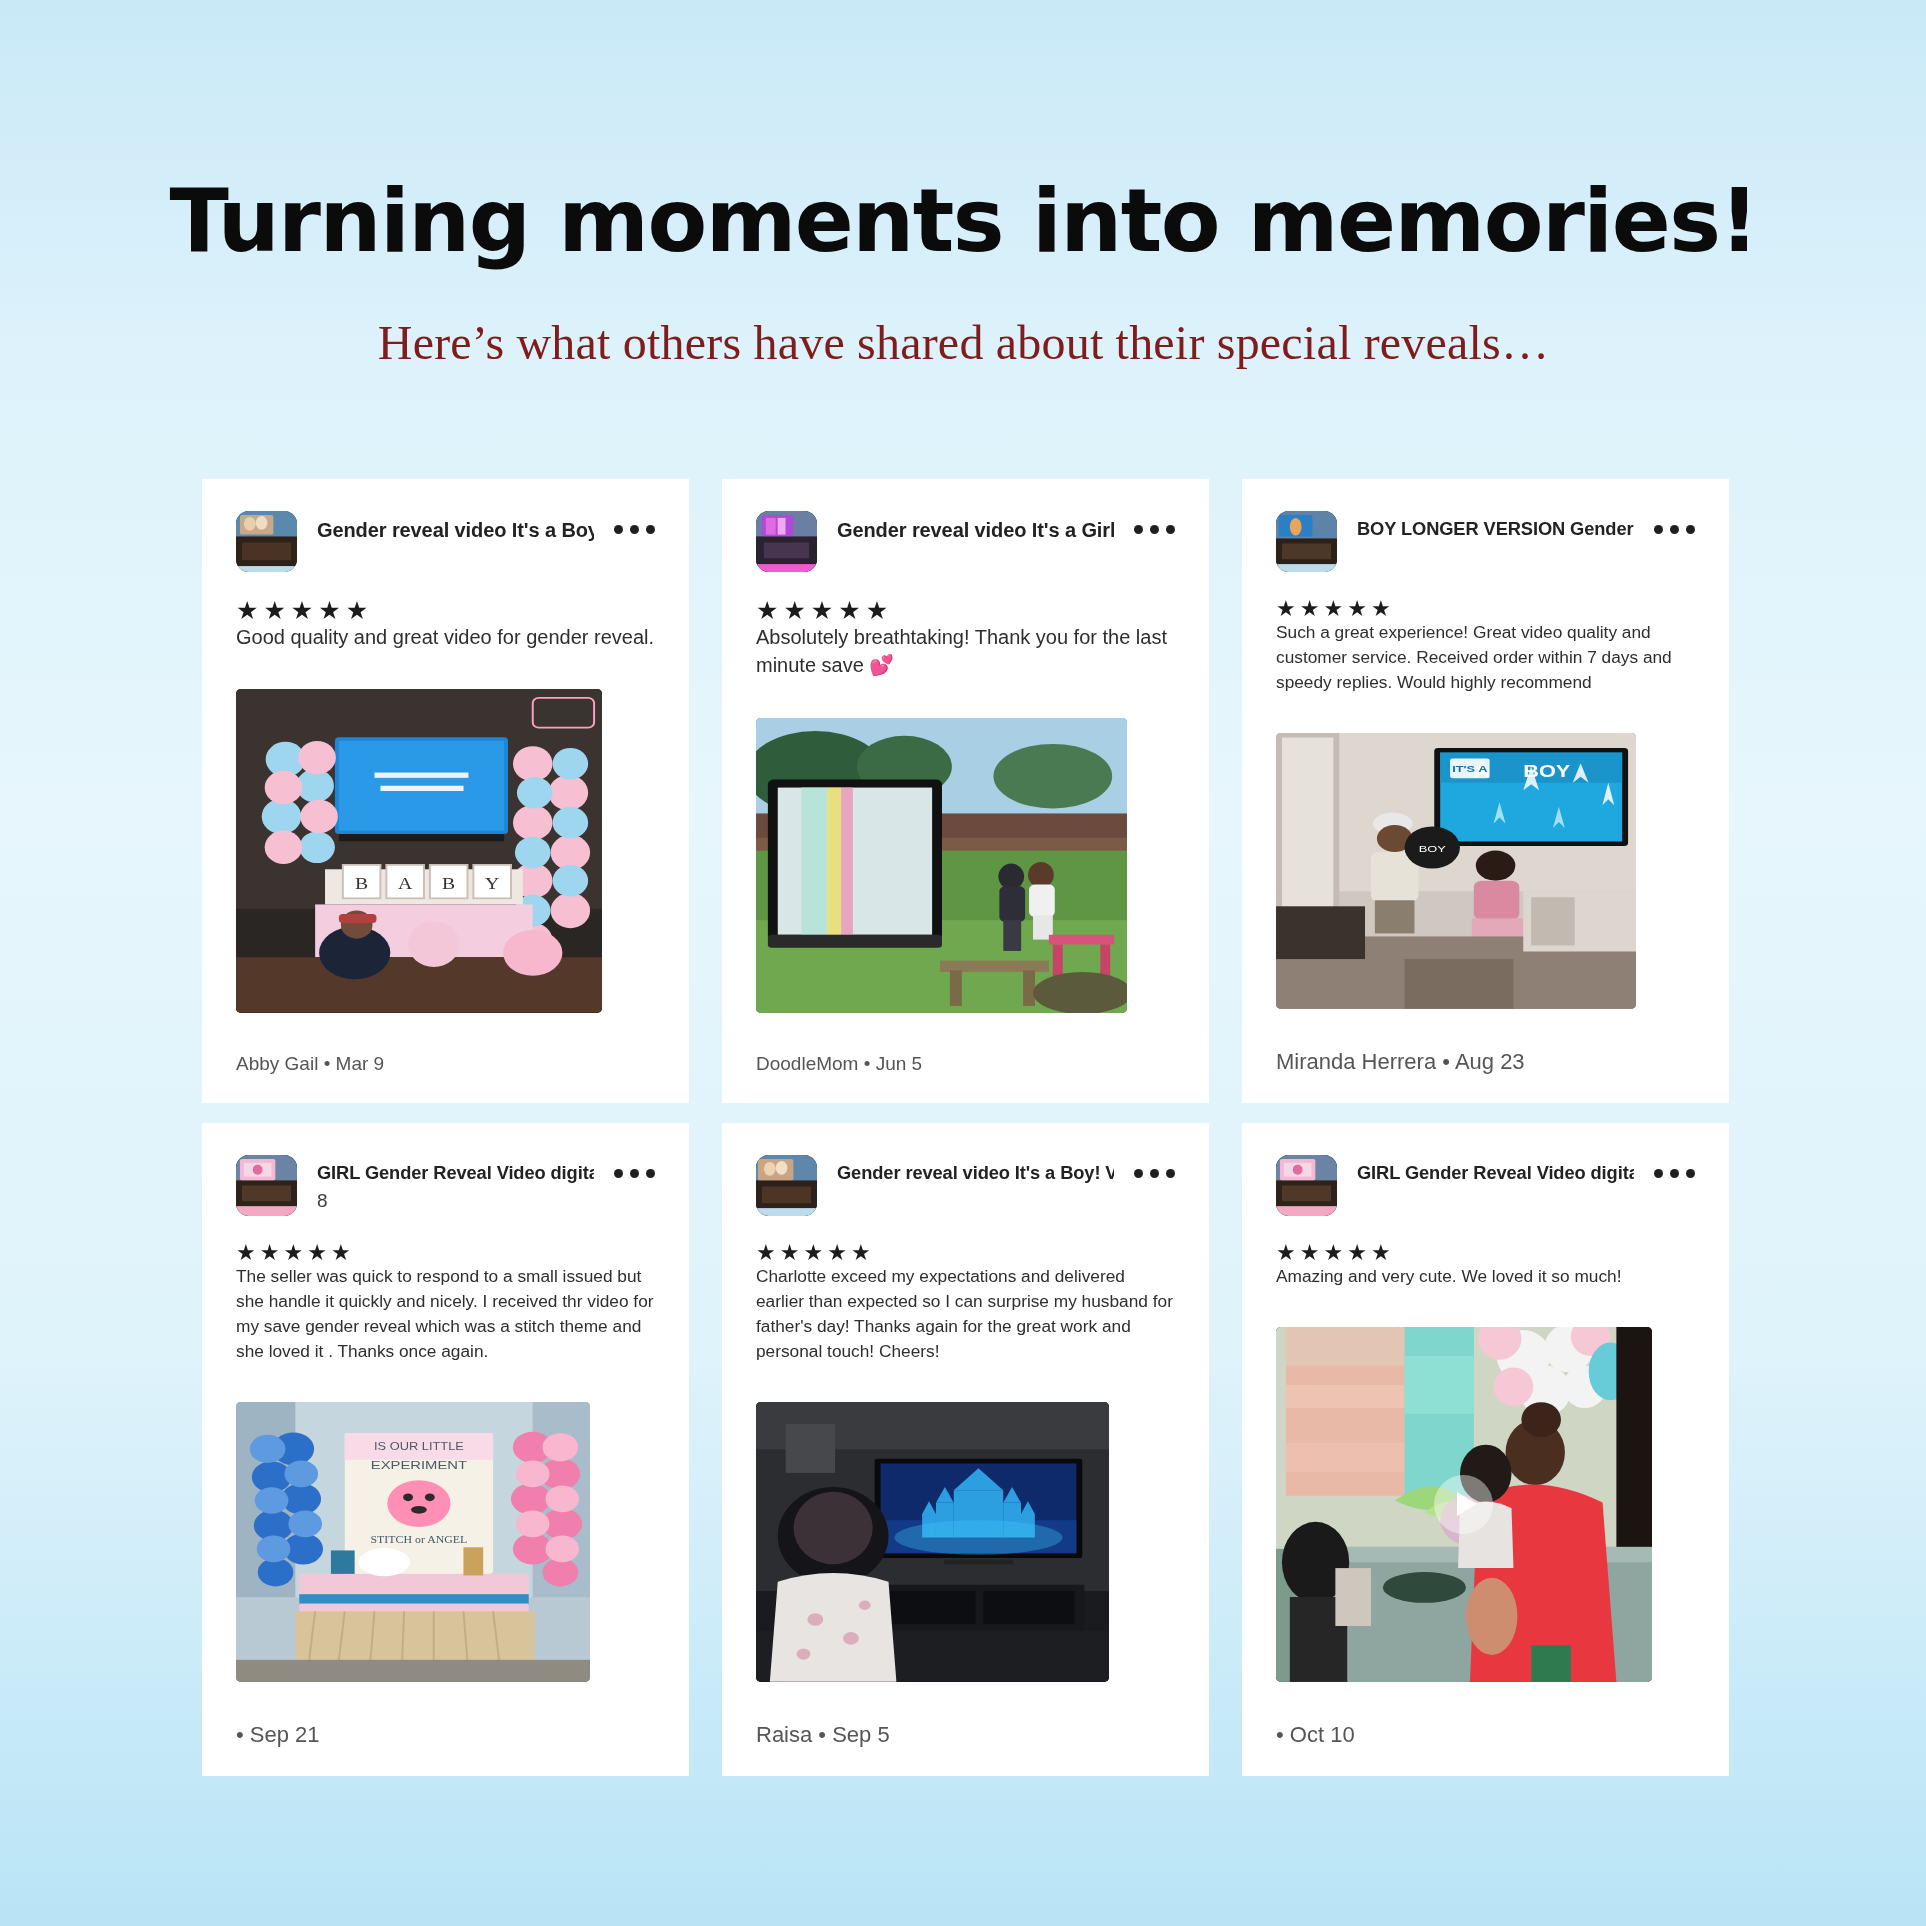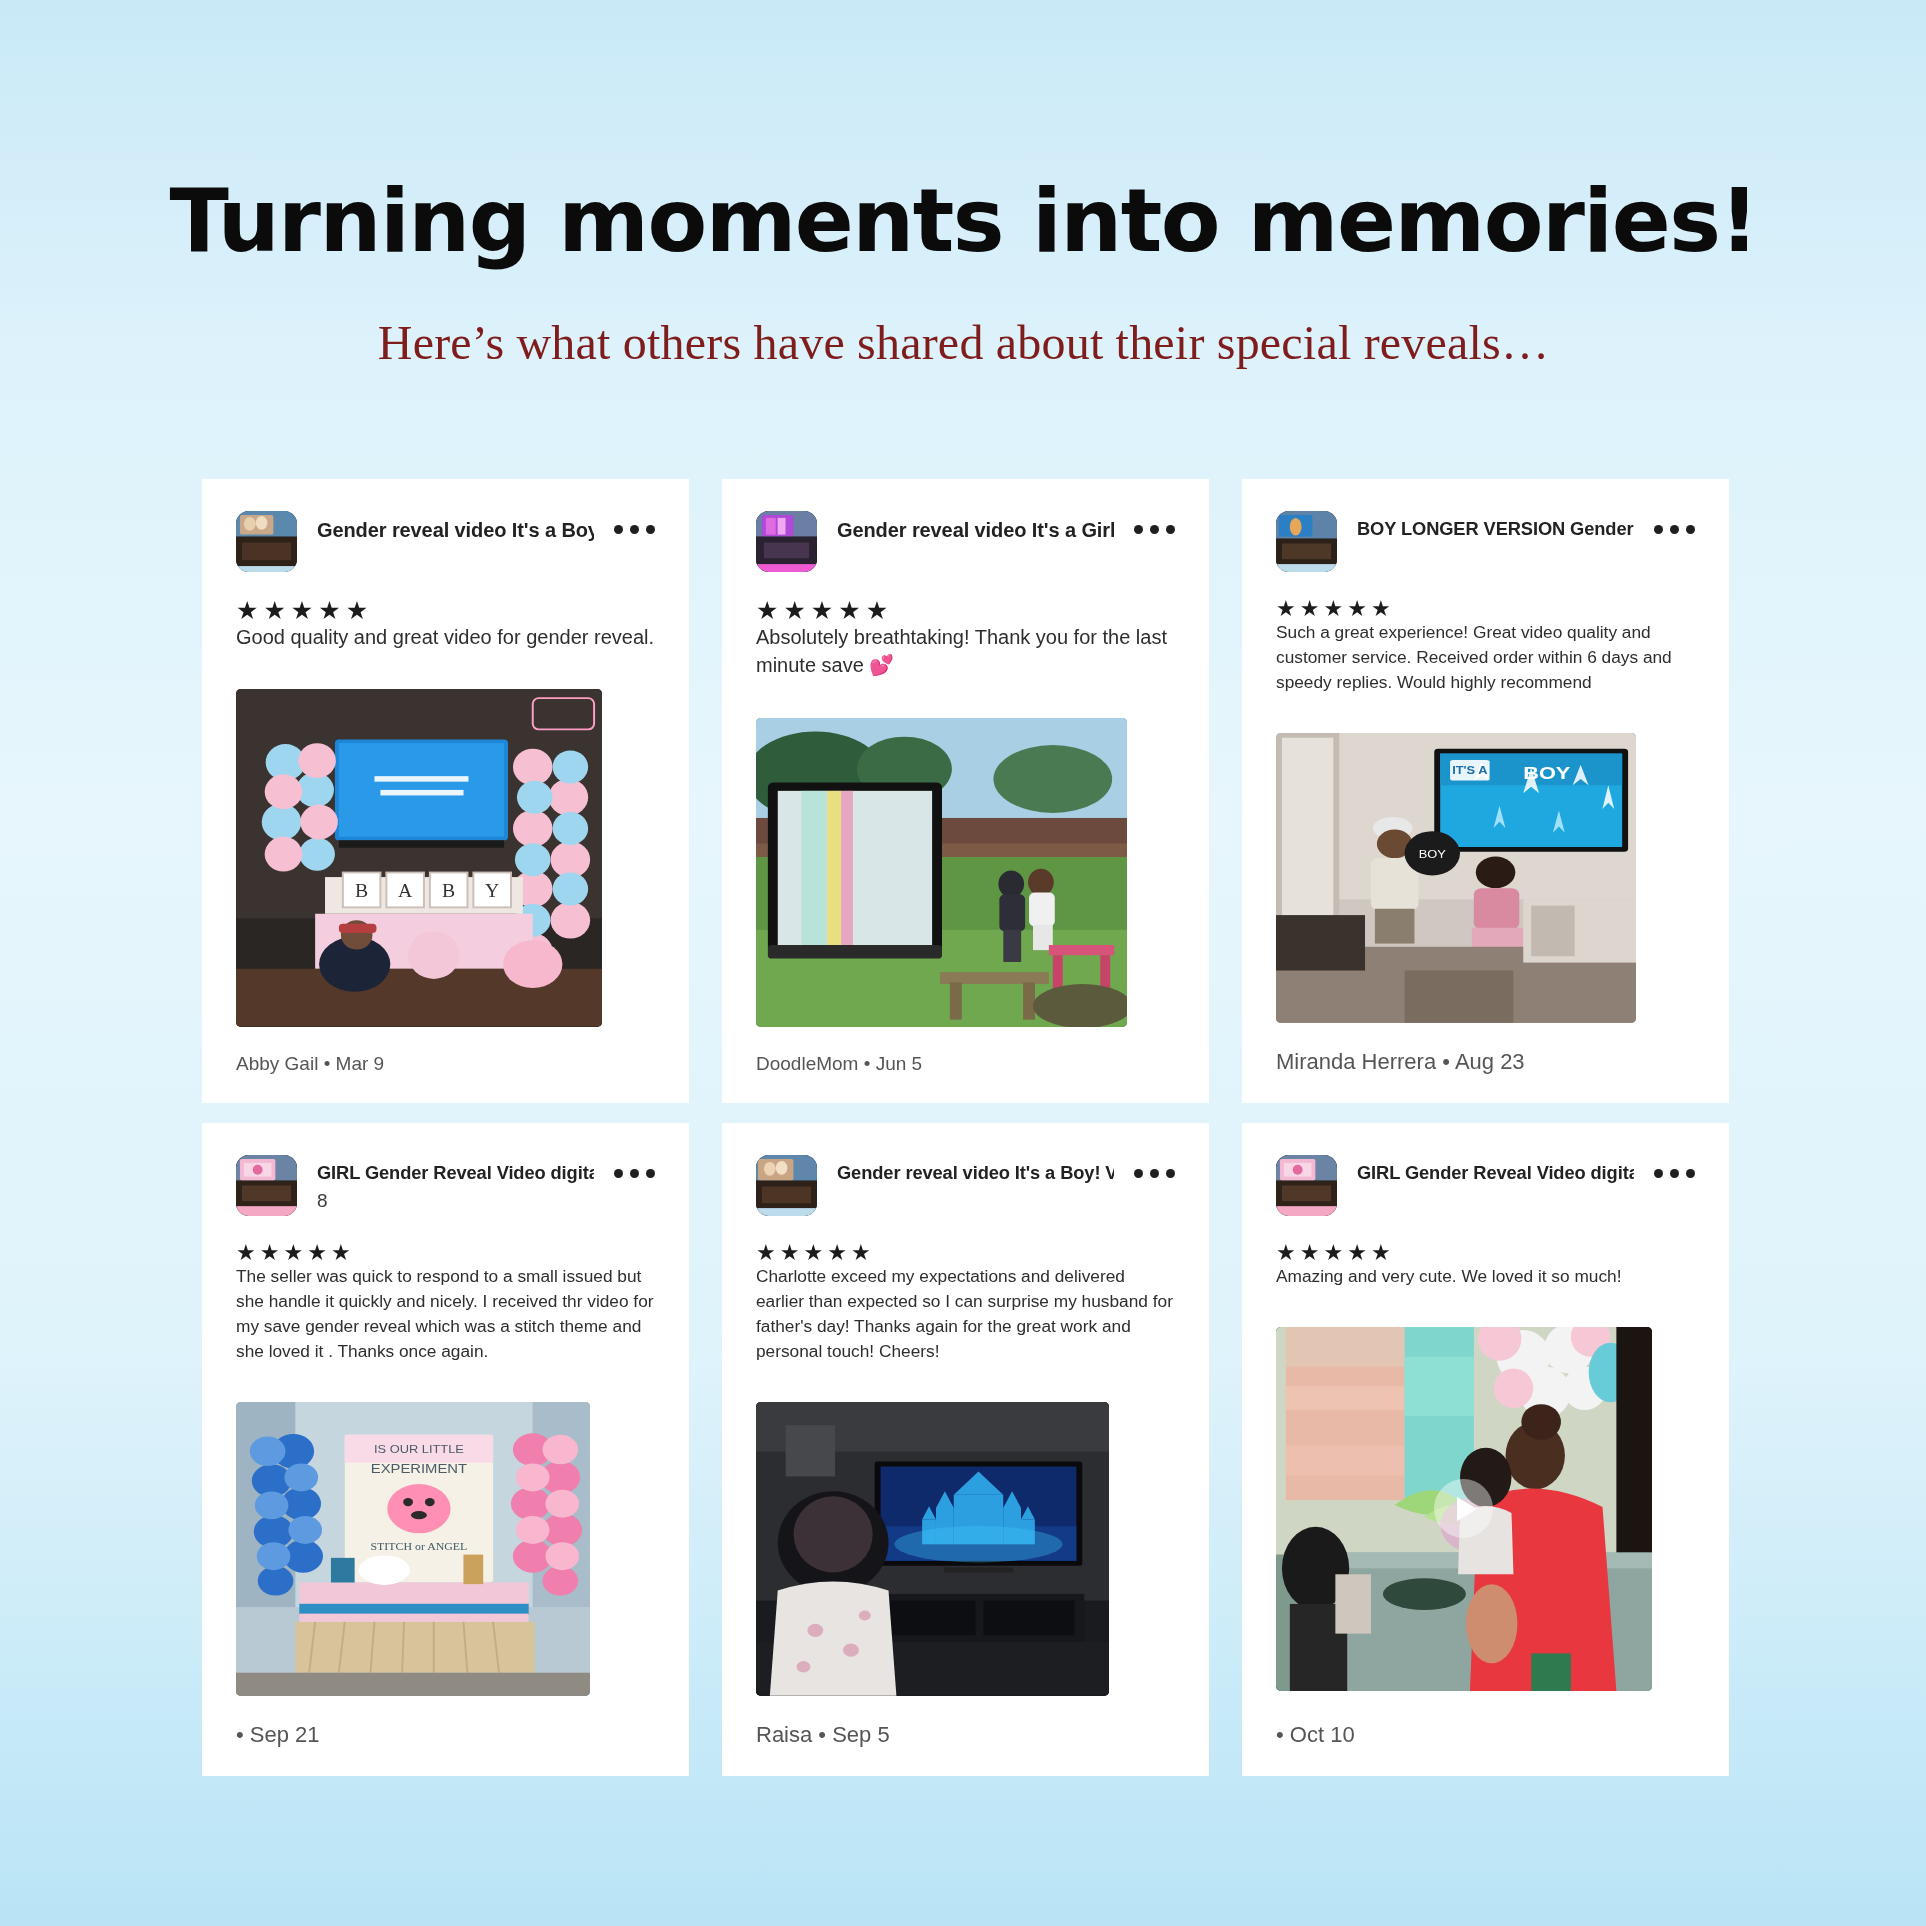--- a/index.html
+++ b/index.html
@@ -166,21 +166,21 @@
     display: block;
     width: 0; height: 0;
     border-left: 20px solid #ffffff;
     border-top: 12px solid transparent;
     border-bottom: 12px solid transparent;
     margin-left: 6px;
   }
 
   .card-foot {
     margin-top: auto;
-    padding-top: 26px;
+    padding-top: 40px;
     font-size: 19px;
     color: #555555;
   }
   .card-foot.small { font-size: 22px; }
 </style>
 </head>
 <body>
 
 <div class="page">
 
@@ -369,21 +369,21 @@
           <div class="item-title small">BOY LONGER VERSION Gender ...</div>
         </div>
         <div class="dots">
           <i></i>
             <i></i>
             <i></i>
         </div>
       </div>
 
       <div class="stars small">★★★★★</div>
-      <div class="review-text small">Such a great experience! Great video quality and customer service. Received order within 6 days and speedy replies. Would highly recommend</div>
+      <div class="review-text small">Such a great experience! Great video quality and customer service. Received order within 7 days and speedy replies. Would highly recommend</div>
 
       <div class="media m-c">
         <svg viewBox="0 0 364 366" preserveAspectRatio="none">
           <rect width="364" height="366" fill="#cfc8c0"></rect>
           <rect x="0" y="0" width="364" height="210" fill="#ded7cf"></rect>
           <rect x="0" y="0" width="64" height="270" fill="#c4bcb3"></rect>
           <rect x="6" y="6" width="52" height="258" fill="#e6e1da"></rect>
 
           <rect x="160" y="20" width="196" height="130" rx="4" fill="#111"></rect>
           <rect x="166" y="26" width="184" height="118" fill="#1fa8df"></rect>

